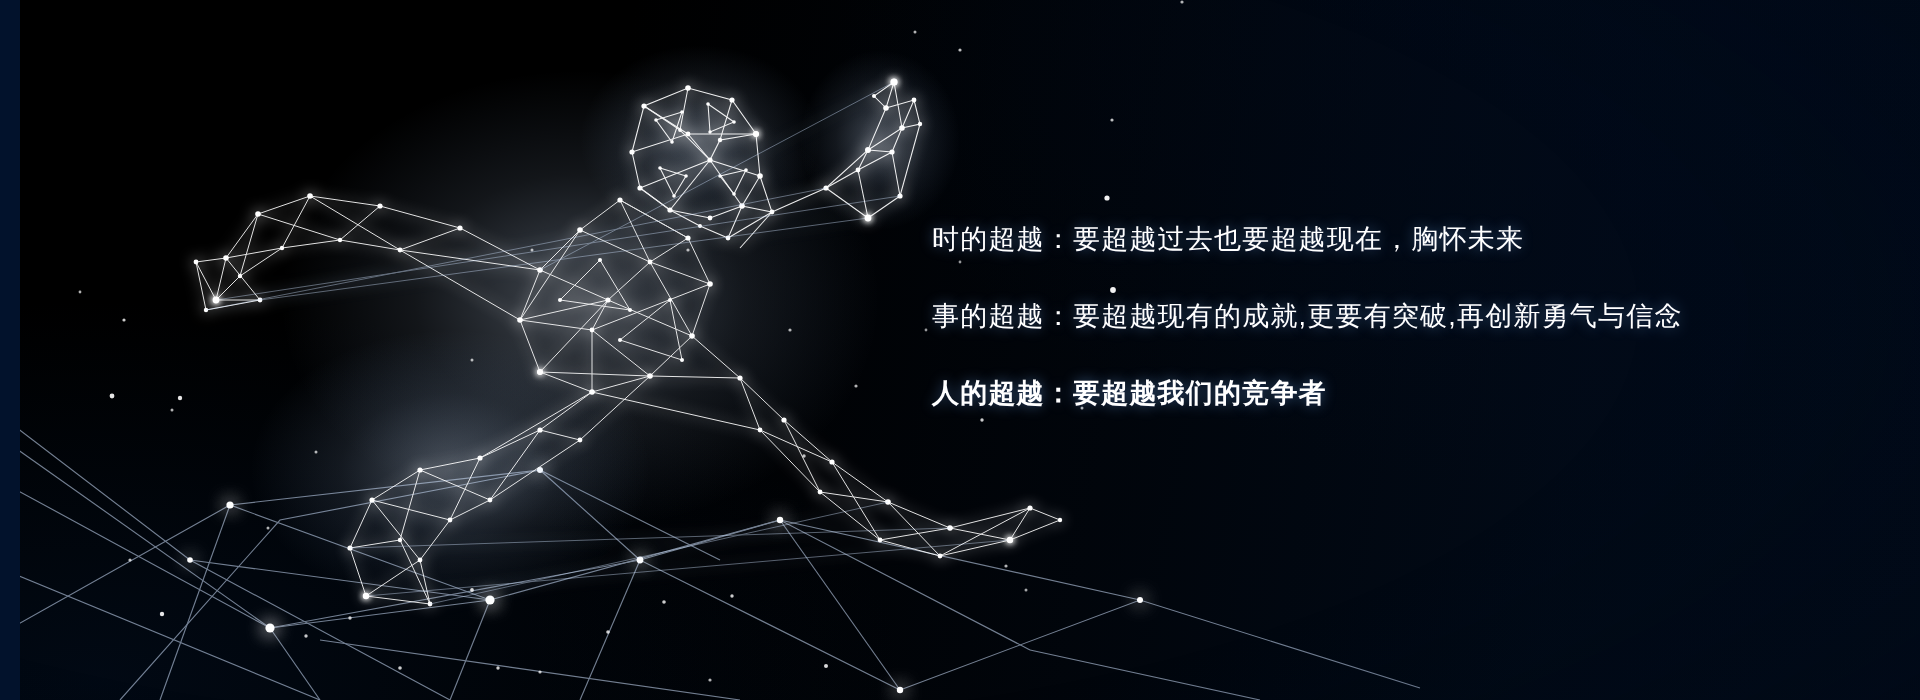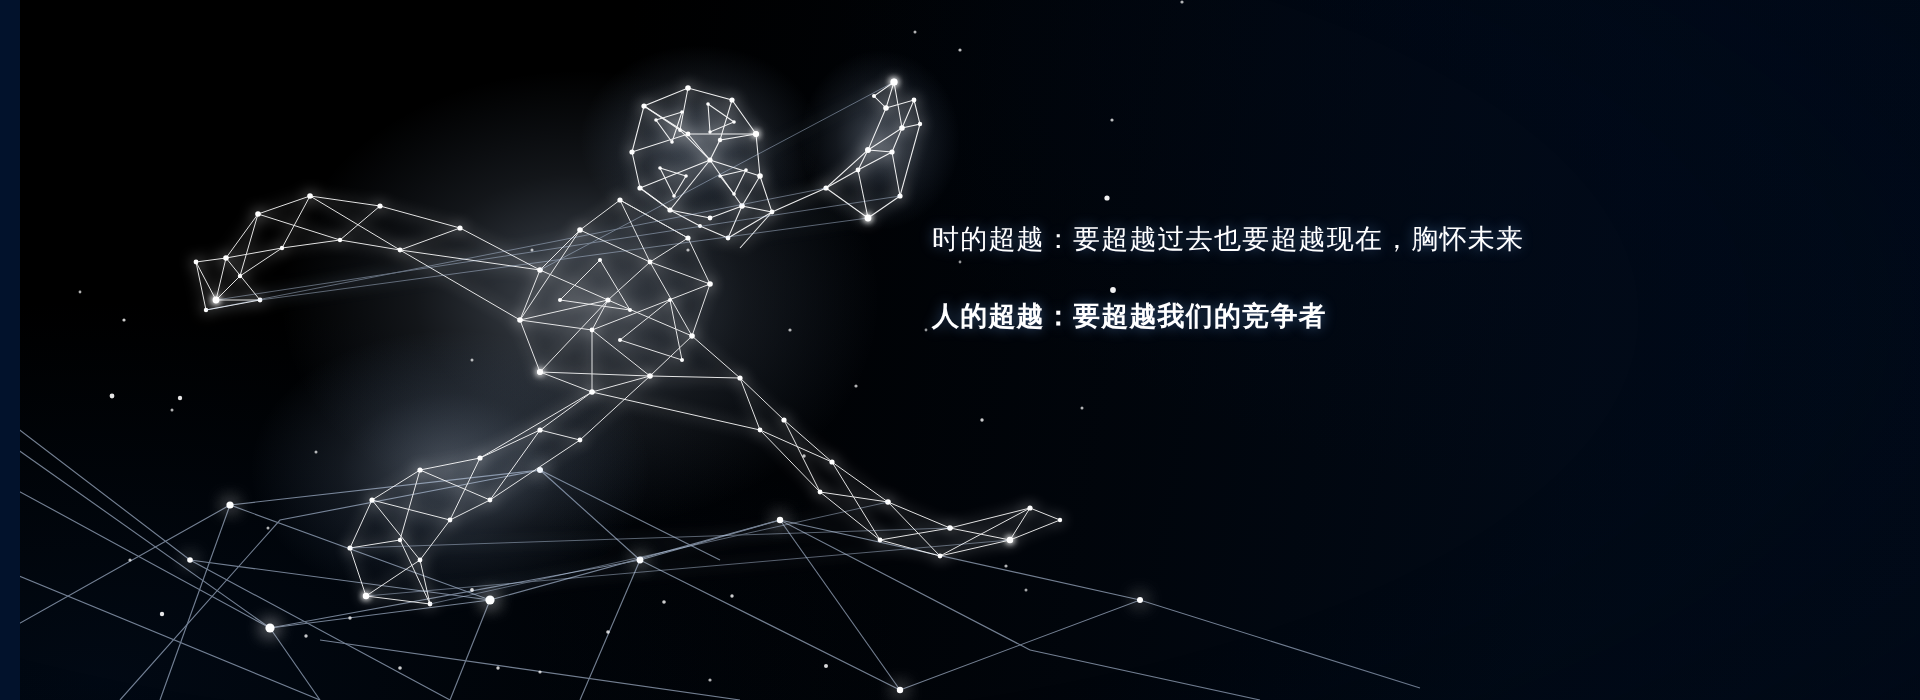--- a/index.html
+++ b/index.html
@@ -438,16 +438,17 @@
       <circle cx="512" cy="250" r="1.5" opacity="0.7"></circle>
       <circle cx="906" cy="330" r="1.4" opacity="0.6"></circle>
       <circle cx="940" cy="262" r="1.4" opacity="0.6"></circle>
     </g>
   </svg>
 
   <div class="bg-vignette"></div>
 
   <div id="text-block">
     <p class="tagline">时的超越：要超越过去也要超越现在，胸怀未来</p>
+    <p class="tagline">事的超越：要超越现有的成就,更要有突破,再创新勇气与信念</p>
     <p class="tagline">人的超越：要超越我们的竞争者</p>
   </div>
 
 </div>
 
 </body></html>

